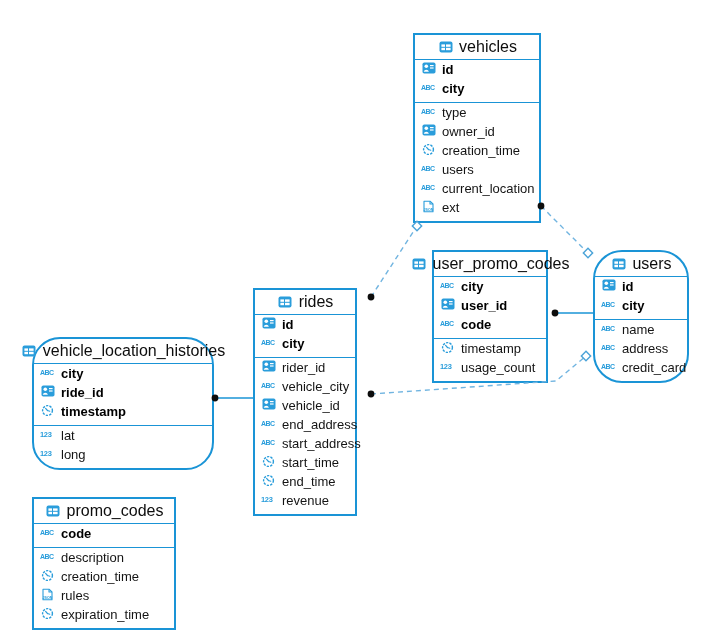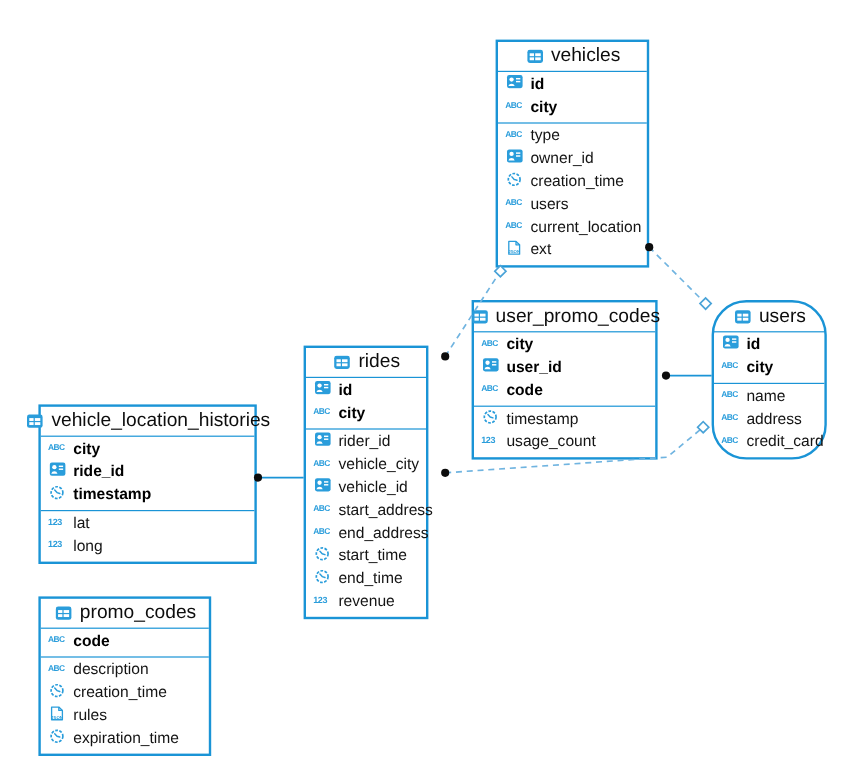--- a/index.html
+++ b/index.html
@@ -125,21 +125,21 @@
                 <path d="M2 1.2h6l3 2.8v7.8H2z" fill="#fff" stroke="#2a9ddb" stroke-width="1.1" stroke-linejoin="round"></path>
                 <path d="M8 1.2v2.8h3" fill="none" stroke="#2a9ddb" stroke-width="1.1" stroke-linejoin="round"></path>
                 <text x="1.6" y="11" font-family="Liberation Sans, sans-serif" font-size="3.6" font-weight="700" fill="#2a9ddb">JSON</text>
               </svg>
             </span>
     <span class="field-name">ext</span>
   </div>
 </div>
   </div>
 
-  <div class="table" style="left: 393px; top: 250px; width: 155px;">
+  <div class="table" style="left: 432px; top: 250px; width: 116px;">
     <div class="table-header">
       <span class="icon">
             <svg width="14" height="12" viewBox="0 0 14 12">
               <rect x="0.5" y="0.5" width="13" height="11" rx="2" fill="#2a9ddb"></rect>
               <rect x="2.4" y="3.4" width="3.6" height="2.4" fill="#fff"></rect>
               <rect x="7" y="3.4" width="4.6" height="2.4" fill="#fff"></rect>
               <rect x="2.4" y="6.8" width="3.6" height="2.4" fill="#fff"></rect>
               <rect x="7" y="6.8" width="4.6" height="2.4" fill="#fff"></rect>
             </svg>
           </span>
@@ -336,34 +336,34 @@
             </span>
     <span class="field-name">vehicle_id</span>
   </div>
 
   <div class="row">
     <span class="icon">
               <svg width="16" height="12" viewBox="0 0 16 12">
                 <text x="0" y="9" font-family="Liberation Sans, sans-serif" font-size="7" font-weight="700" letter-spacing="-0.5" fill="#2a9ddb">ABC</text>
               </svg>
             </span>
+    <span class="field-name">end_address</span>
+  </div>
+
+  <div class="row">
+    <span class="icon">
+              <svg width="16" height="12" viewBox="0 0 16 12">
+                <text x="0" y="9" font-family="Liberation Sans, sans-serif" font-size="7" font-weight="700" letter-spacing="-0.5" fill="#2a9ddb">ABC</text>
+              </svg>
+            </span>
     <span class="field-name">start_address</span>
   </div>
 
   <div class="row">
     <span class="icon">
-              <svg width="16" height="12" viewBox="0 0 16 12">
-                <text x="0" y="9" font-family="Liberation Sans, sans-serif" font-size="7" font-weight="700" letter-spacing="-0.5" fill="#2a9ddb">ABC</text>
-              </svg>
-            </span>
-    <span class="field-name">end_address</span>
-  </div>
-
-  <div class="row">
-    <span class="icon">
               <svg width="13" height="13" viewBox="0 0 13 13">
                 <circle cx="6.5" cy="6.5" r="4.9" fill="#fff" stroke="#2a9ddb" stroke-width="1.4" stroke-dasharray="2.3 1.2"></circle>
                 <path d="M6.5 6.5L4.6 4.4M6.5 6.5l2.3 0.7" stroke="#2a9ddb" stroke-width="1.2" stroke-linecap="round" fill="none"></path>
               </svg>
             </span>
     <span class="field-name">start_time</span>
   </div>
 
   <div class="row">
     <span class="icon">
@@ -379,21 +379,21 @@
     <span class="icon">
               <svg width="16" height="12" viewBox="0 0 16 12">
                 <text x="0" y="9.2" font-family="Liberation Sans, sans-serif" font-size="7.5" font-weight="700" letter-spacing="-0.3" fill="#2a9ddb">123</text>
               </svg>
             </span>
     <span class="field-name">revenue</span>
   </div>
 </div>
   </div>
 
-  <div class="table" style="left: 32px; top: 337px; width: 182px;">
+  <div class="table" style="left: 32px; top: 337px; width: 182px; border-radius: 28px;">
     <div class="table-header">
       <span class="icon">
             <svg width="14" height="12" viewBox="0 0 14 12">
               <rect x="0.5" y="0.5" width="13" height="11" rx="2" fill="#2a9ddb"></rect>
               <rect x="2.4" y="3.4" width="3.6" height="2.4" fill="#fff"></rect>
               <rect x="7" y="3.4" width="4.6" height="2.4" fill="#fff"></rect>
               <rect x="2.4" y="6.8" width="3.6" height="2.4" fill="#fff"></rect>
               <rect x="7" y="6.8" width="4.6" height="2.4" fill="#fff"></rect>
             </svg>
           </span>

